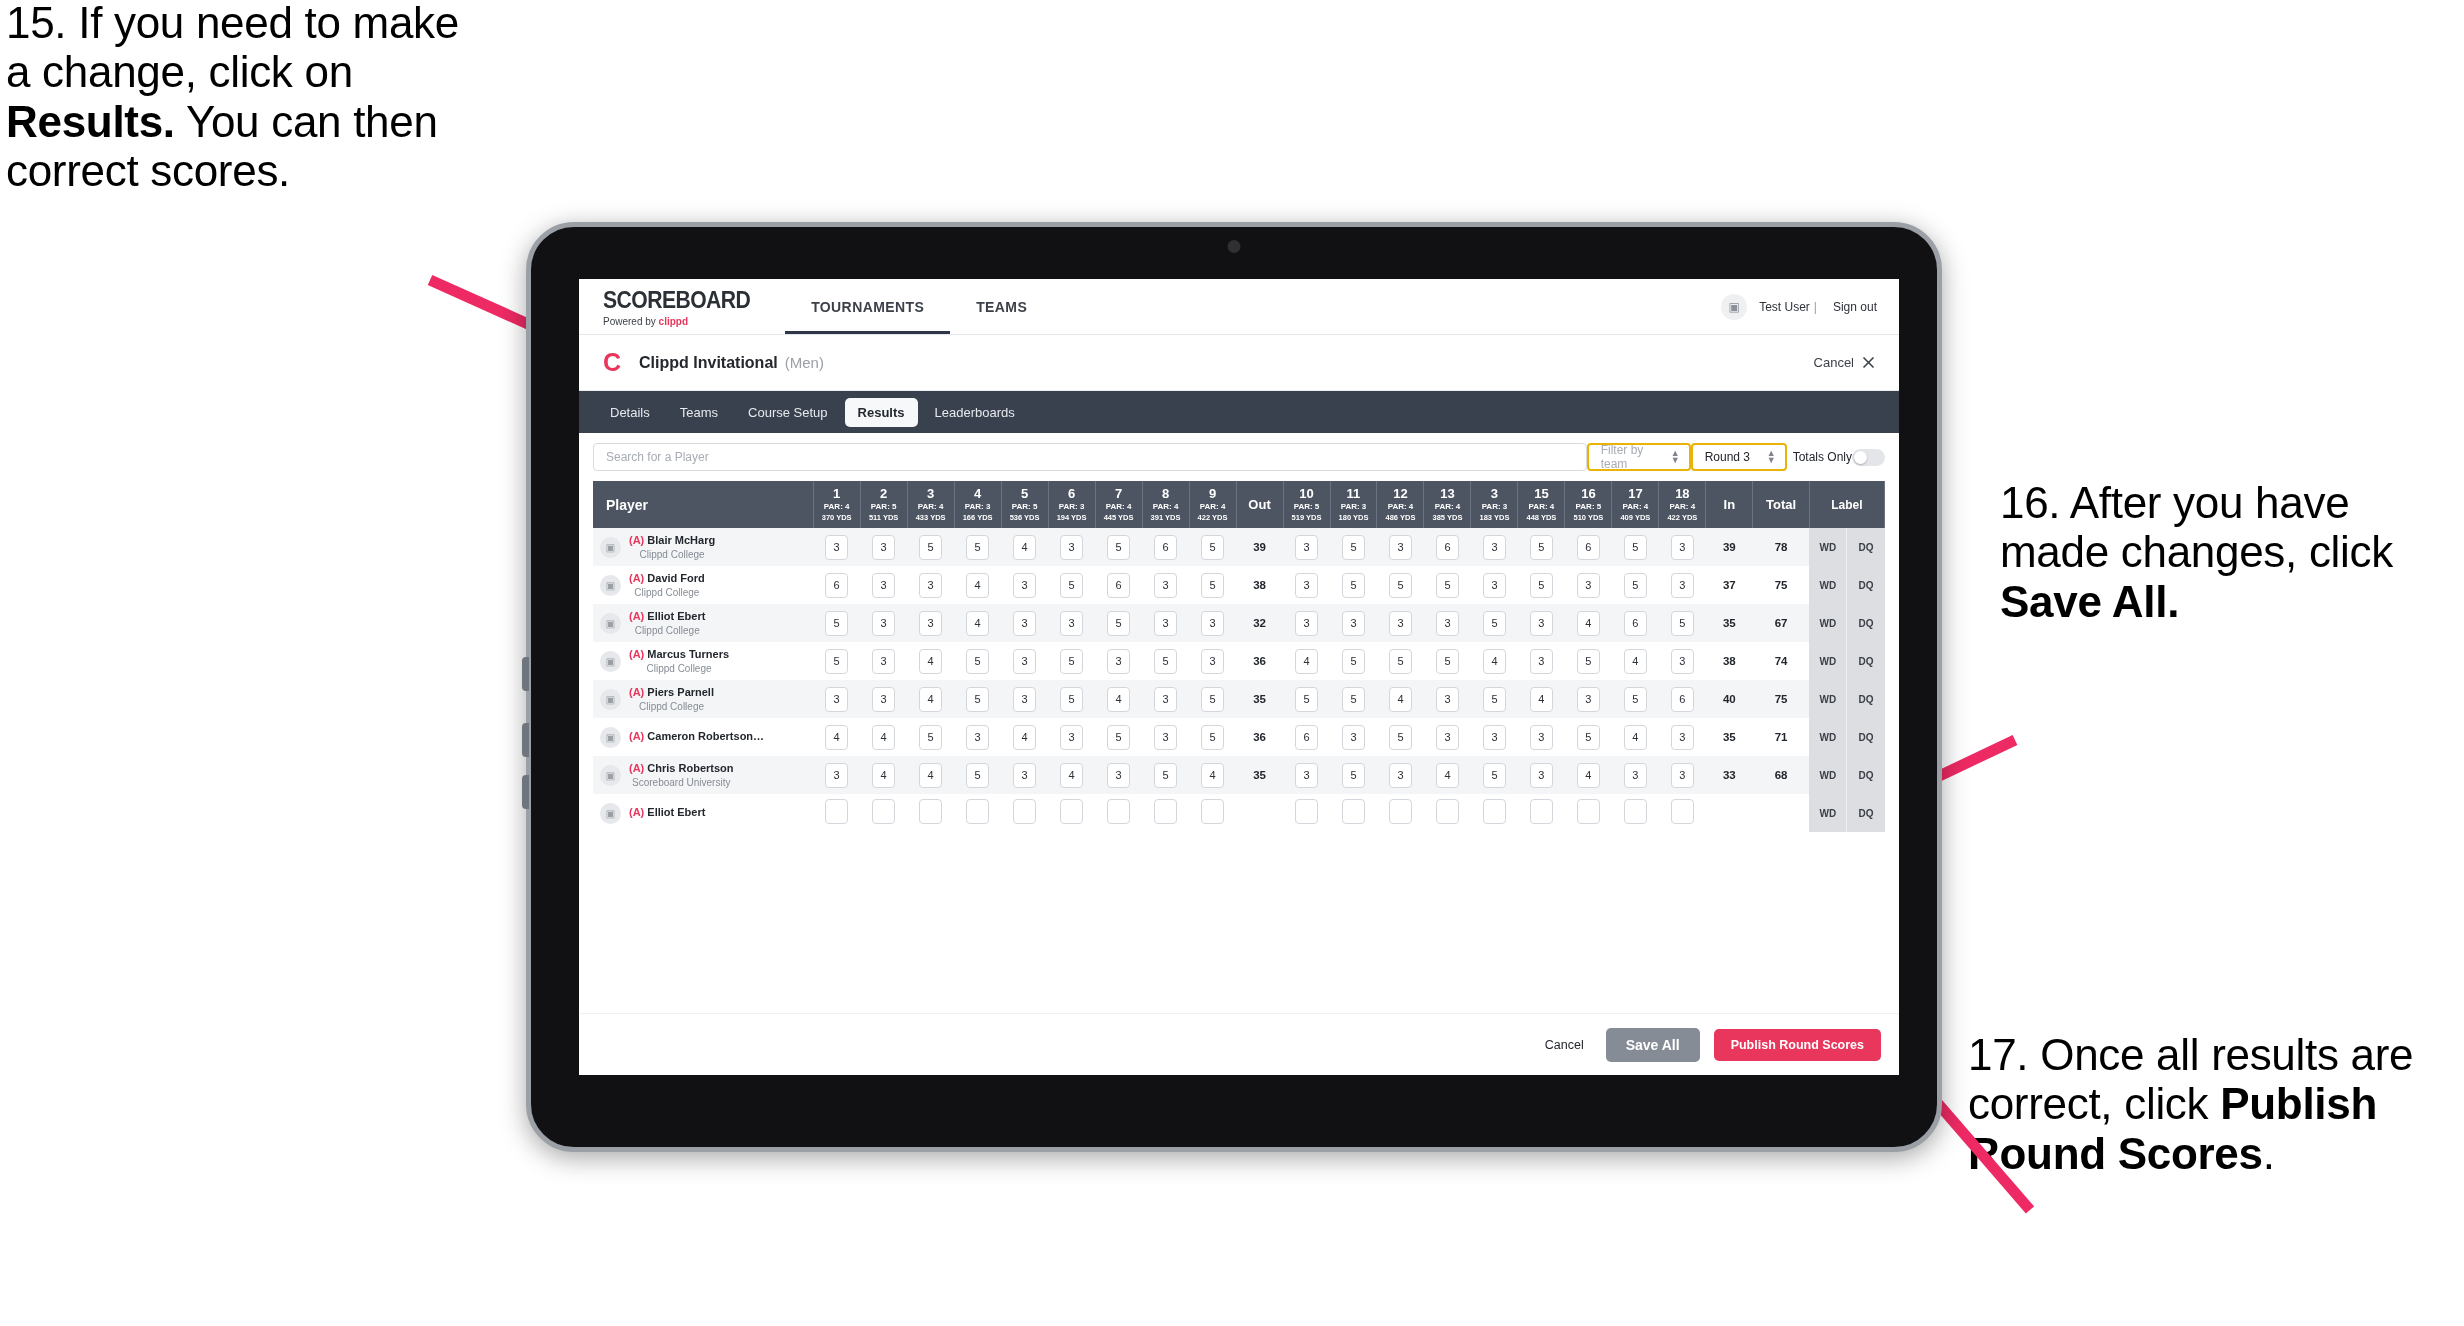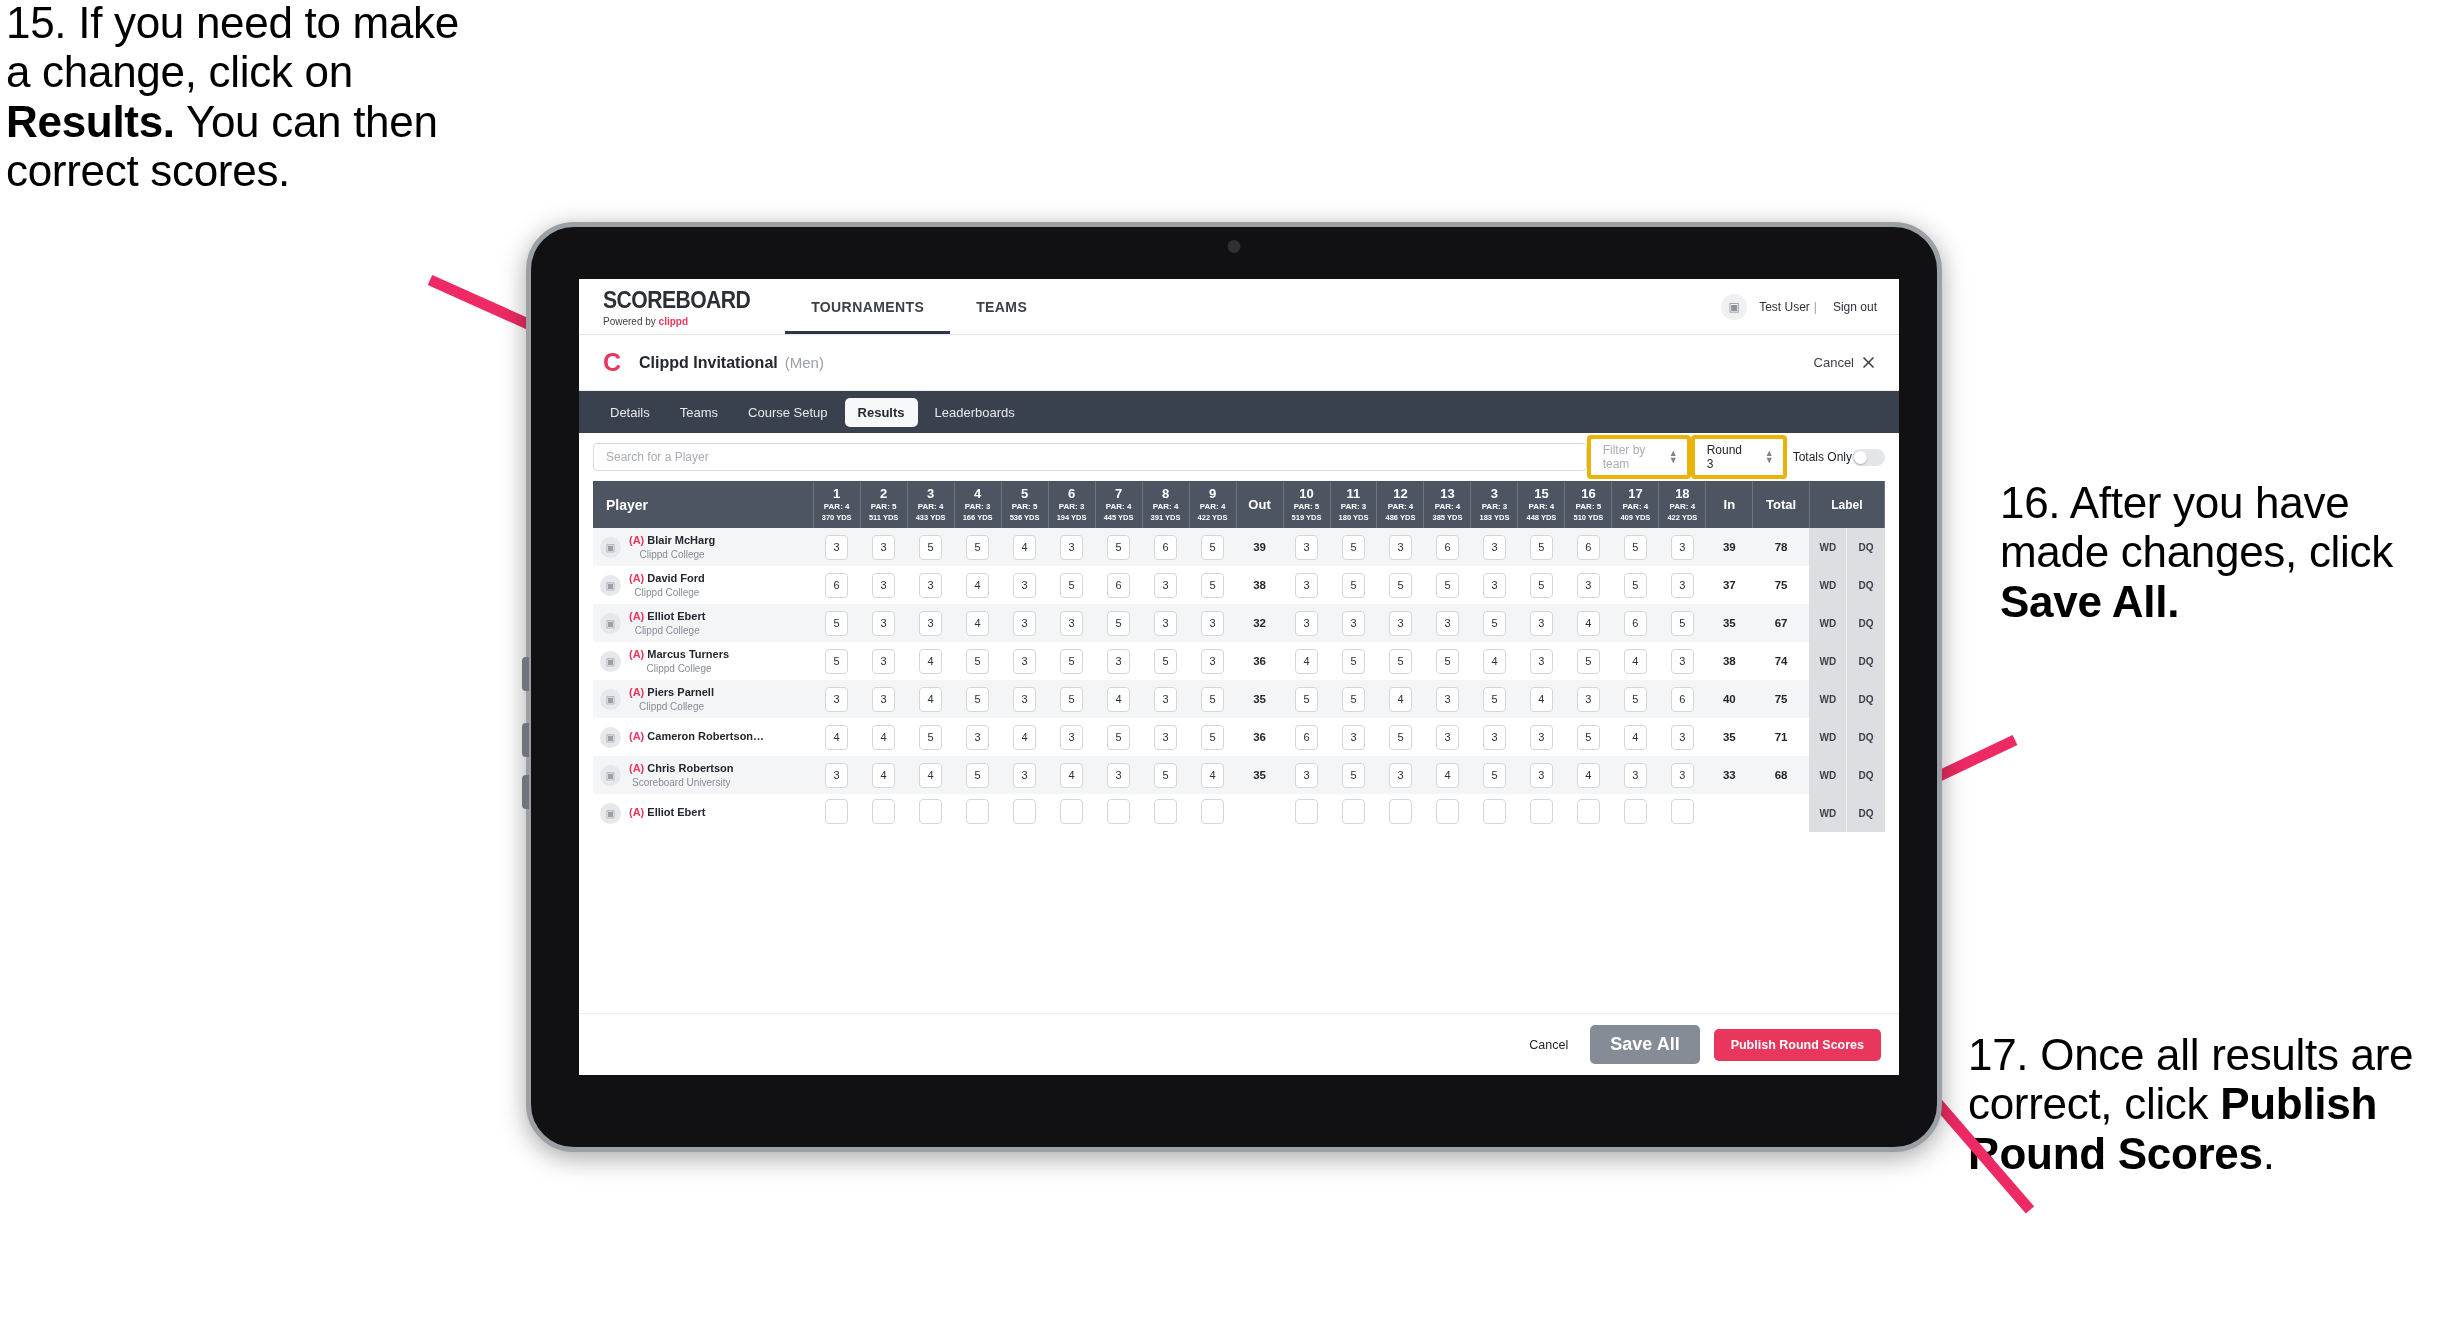--- a/index.html
+++ b/index.html
@@ -135,21 +135,21 @@
   #toolbar {
     height: 48px; background: #fff; display: flex; align-items: center;
     padding: 0 14px; 
   }
   .search-box {
     flex: 1; height: 28px; border: 1px solid #d8dbdf; border-radius: 4px;
     display: flex; align-items: center; padding: 0 12px;
     font-size: 12px; color: #a8acb3; background: #fff;
   }
   .select-box {
-    height: 44px; border: 4px solid #eab308; border-radius: 4px;
+    height: 28px; border: 2px solid #eab308; border-radius: 4px;
     display: flex; align-items: center; justify-content: space-between;
     padding: 0 9px 0 12px; font-size: 12px; gap: 14px; background: #fff;
     cursor: pointer;
   }
   .select-box.team { width: 104px; color: #a8acb3; }
   .select-box.round { width: 96px; color: #22262d; }
   .spin { color: #7e848c; font-size: 9px; line-height: 1; }
   .spin div { line-height: .8; }
   .totals-label { font-size: 12px; color: #22262d; margin-left: 6px; }
   .toggle {
@@ -218,21 +218,21 @@
   #footer {
     position: absolute; left: 0; right: 0; bottom: 0; height: 62px;
     background: #fff; display: flex; align-items: center;
     justify-content: flex-end; gap: 14px; padding-right: 18px;
     border-top: 1px solid #f0f1f3;
   }
   .btn-cancel {
     font-size: 12.5px; color: #22262d; cursor: pointer; padding: 0 8px;
   }
   .btn-save {
-    background: #868c95; color: #fff; font-size: 18px; font-weight: 600;
+    background: #868c95; color: #fff; font-size: 14px; font-weight: 600;
     border: none; border-radius: 5px; padding: 9px 20px; cursor: pointer;
   }
   .btn-publish {
     background: #e8365d; color: #fff; font-size: 12.5px; font-weight: 600;
     border: none; border-radius: 5px; padding: 9px 17px; cursor: pointer;
   }
 </style>
 </head>
 <body>
 

